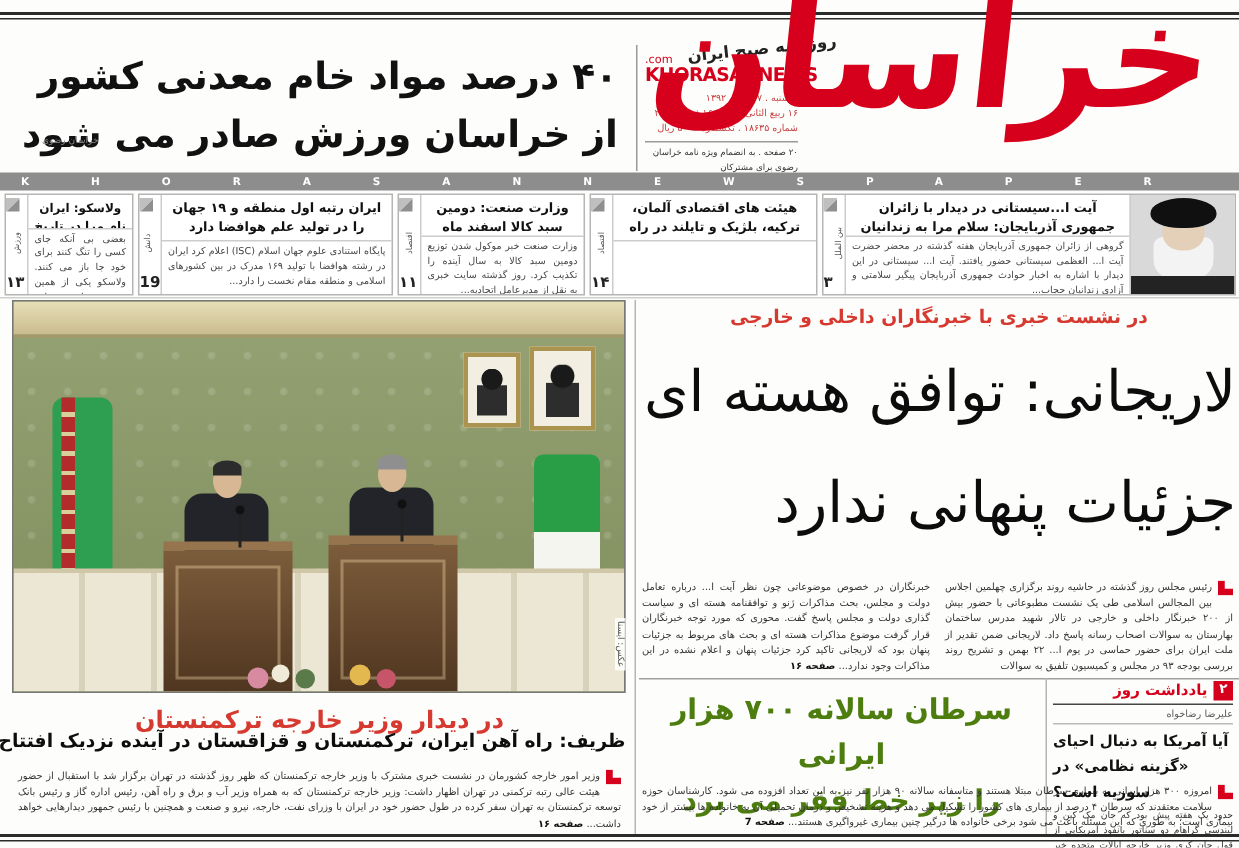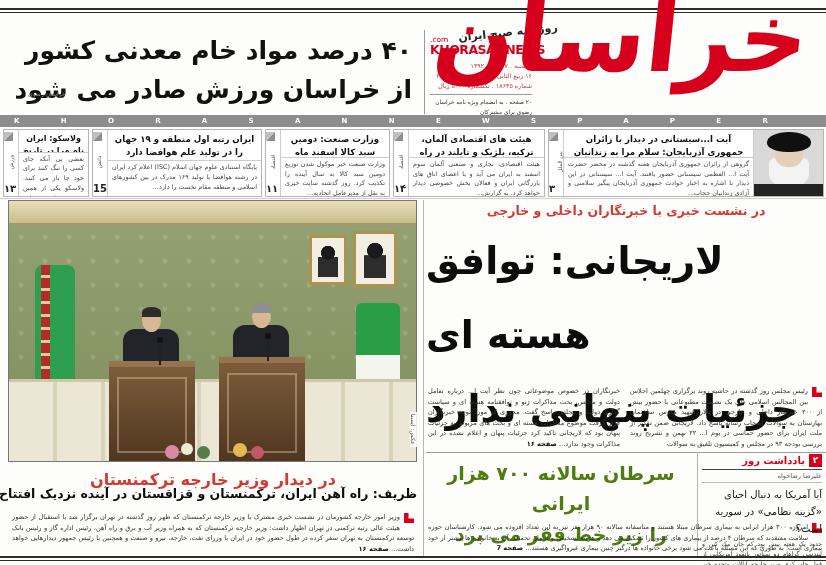--- a/index.html
+++ b/index.html
@@ -57,22 +57,22 @@
   .sp-beard { position:absolute; top:28px; left:15px; width:40px; height:30px; background:#f3f3f3; border-radius:6px 6px 48% 48%; }
   .sp-body { position:absolute; bottom:0; left:0; width:100%; height:12px; background:#232323; }
 
   
   .main-vline { position:absolute; left:423px; top:200px; width:1px; height:356px; background:#b5b5b5; }
   .strip-underline { position:absolute; left:0; top:198px; width:826px; height:1px; background:#cfcfcf; }
 
   
   .kicker-main { position:absolute; left:430px; top:203px; width:392px; text-align:center;
       color:#d6392f; font-size:12.5px; font-weight:bold; direction:rtl; }
-  .headline-main { position:absolute; left:426px; top:224px; width:398px; text-align:left;
-      font-size:38px; font-weight:bold; color:#0c0c0c; line-height:1.95; direction:rtl;
+  .headline-main { position:absolute; left:426px; top:224px; width:398px; text-align:right;
+      font-size:38px; font-weight:normal; color:#0c0c0c; line-height:1.95; direction:rtl;
       letter-spacing:-1px; }
   .body-main { position:absolute; left:428px; top:386px; width:394px; height:62px;
       display:flex; direction:rtl; gap:10px; }
   .body-main .col { flex:1; font-size:6.6px; color:#333; line-height:1.6; text-align:justify; direction:rtl; }
   .redmark { float:right; width:10px; height:10px; margin-left:4px; margin-top:1px; background:#d6001c;
       clip-path:polygon(0 0,45% 0,45% 55%,100% 55%,100% 100%,0 100%); }
   .pref { font-weight:bold; color:#111; }
 
   .hdiv { position:absolute; left:426px; top:452px; width:400px; height:1px; background:#9f9f9f; }
   .vdiv2 { position:absolute; left:697px; top:452px; width:1px; height:104px; background:#b5b5b5; }
@@ -85,21 +85,21 @@
 
   
   .note { position:absolute; left:702px; top:454px; width:120px; direction:rtl; }
   .note-head { display:flex; align-items:center; gap:4px; border-bottom:1px solid #444;
       padding-bottom:2px; }
   .note-badge { width:13px; height:13px; background:#d6001c; color:#fff; font-size:9px;
       font-weight:bold; text-align:center; line-height:13px; }
   .note-label { color:#d6001c; font-weight:bold; font-size:10px; }
   .note-byline { font-size:6.5px; color:#555; font-weight:normal; border-bottom:1px solid #bbb;
       padding:2px 0; }
-  .note-title { font-size:10px; font-weight:normal; color:#111; line-height:1.7; text-align:right; padding:3px 0 2px; }
+  .note-title { font-size:10px; font-weight:bold; color:#111; line-height:1.7; text-align:left; padding:3px 0 2px; }
   .note-bd { font-size:6.2px; color:#333; line-height:1.65; text-align:justify; }
 
   
   .photo { position:absolute; left:8px; top:200px; width:409px; height:262px;
       border:1px solid #777; overflow:hidden; background:#8d9a6a; direction:ltr; }
   .ph-wall { position:absolute; inset:0;
       background-image:radial-gradient(rgba(255,255,255,.14) 2px, rgba(255,255,255,0) 3px),
                        linear-gradient(180deg,#95a273,#7f8c5c);
       background-size:24px 24px, 100% 100%; }
   .ph-molding { position:absolute; top:0; left:0; width:100%; height:24px;
@@ -201,21 +201,20 @@
       <div class="sidecol">
         <span class="corner"></span>
         <span class="vlabel">بین الملل</span>
         <span class="pgnum">۳</span>
       </div>
     </div>
 
     <div class="sbox" style="width:152px">
       <div class="content">
         <div class="hl">هیئت های اقتصادی آلمان، ترکیه، بلژیک و تایلند در راه تهران</div>
-        <div class="bd">هیئت اقتصادی، تجاری و صنعتی آلمان سوم اسفند به ایران می آید و با اعضای اتاق های بازرگانی ایران و فعالان بخش خصوصی دیدار خواهد کرد. به گزارش...</div>
       </div>
       <div class="sidecol">
         <span class="corner"></span>
         <span class="vlabel">اقتصاد</span>
         <span class="pgnum">۱۴</span>
       </div>
     </div>
 
     <div class="sbox" style="width:125px">
       <div class="content">
@@ -230,21 +229,21 @@
     </div>
 
     <div class="sbox" style="width:170px">
       <div class="content">
         <div class="hl">ایران رتبه اول منطقه و ۱۹ جهان را در تولید علم هوافضا دارد</div>
         <div class="bd">پایگاه استنادی علوم جهان اسلام (ISC) اعلام کرد ایران در رشته هوافضا با تولید ۱۶۹ مدرک در بین کشورهای اسلامی و منطقه مقام نخست را دارد...</div>
       </div>
       <div class="sidecol">
         <span class="corner"></span>
         <span class="vlabel">دانش</span>
-        <span class="pgnum">15</span>
+        <span class="pgnum">19</span>
       </div>
     </div>
 
     <div class="sbox" style="width:86px">
       <div class="content">
         <div class="hl" style="font-size:8px">ولاسکو: ایران نام مرا در تاریخ والیبال جهان ثبت کرد</div>
         <div class="bd">بعضی بی آنکه جای کسی را تنگ کنند برای خود جا باز می کنند. ولاسکو یکی از همین بعضی هاست. این جمله آغازگر کلیپ...</div>
       </div>
       <div class="sidecol">
         <span class="corner"></span>

